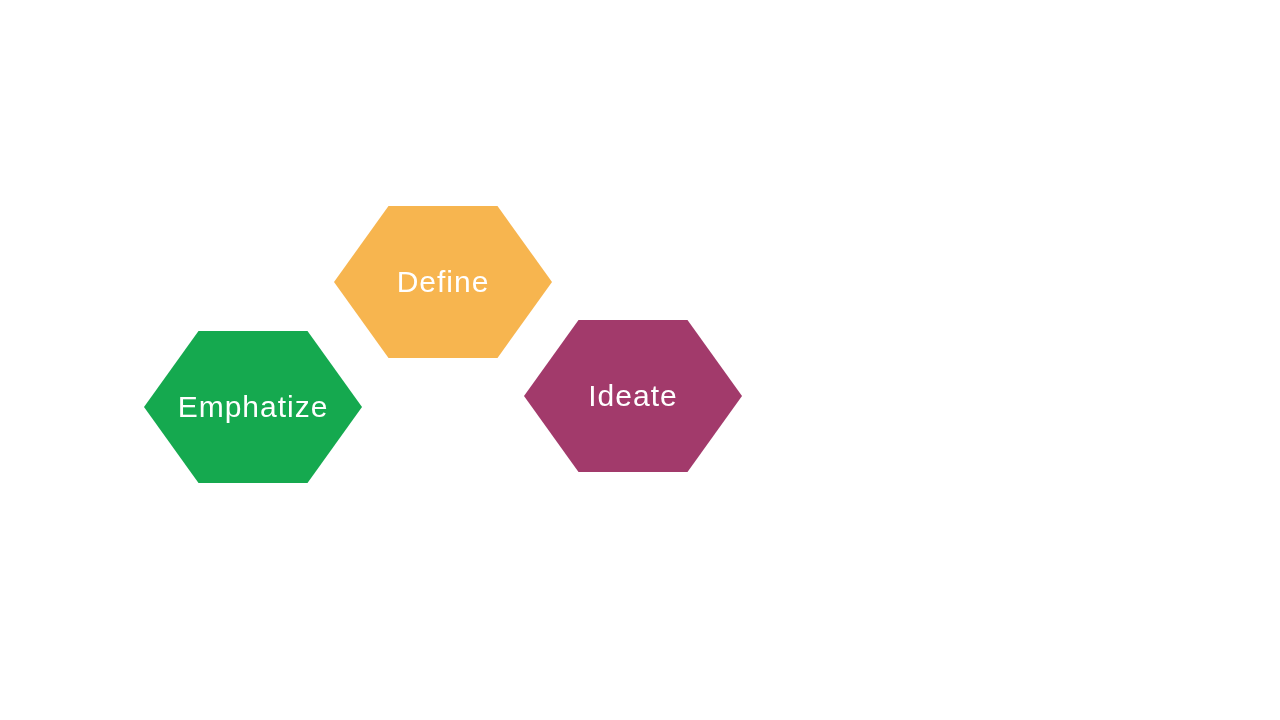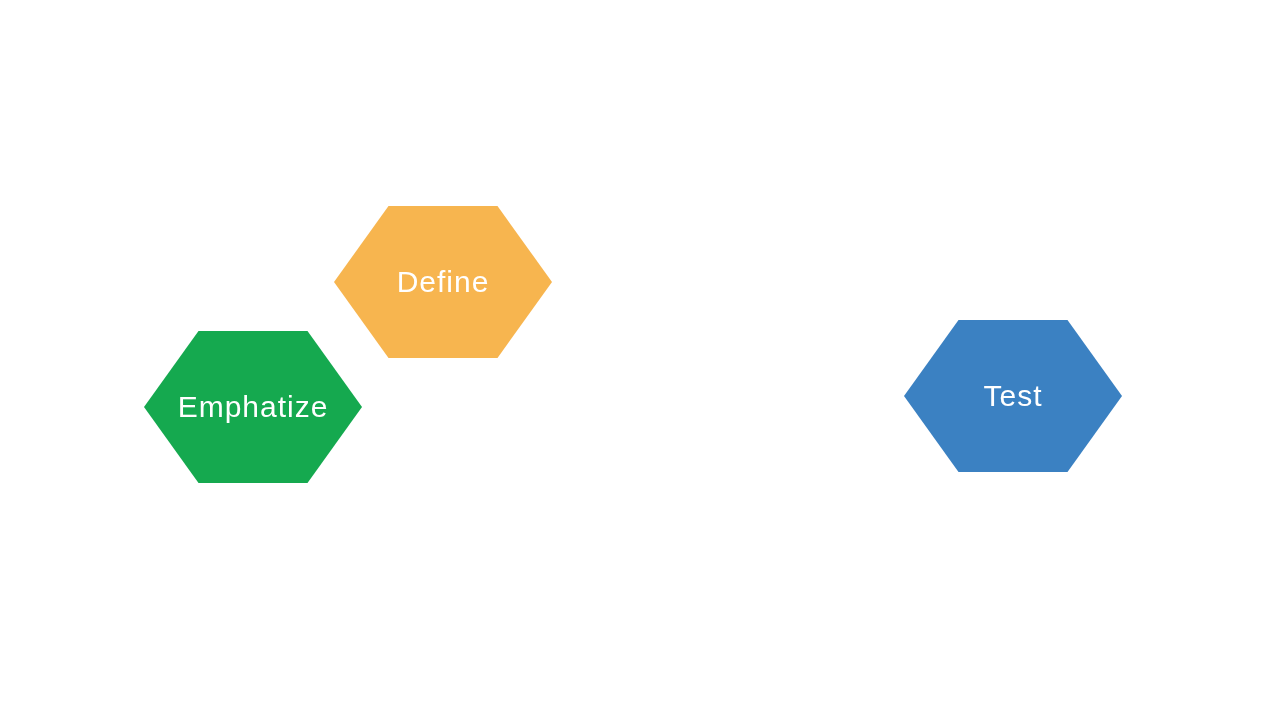--- a/index.html
+++ b/index.html
@@ -49,19 +49,19 @@
 <div class="canvas" style="background-color: rgb(255, 255, 255);">
 
   <div class="hex hex-0" style="background-color: rgb(21, 169, 79);">
     <span class="hex-label" style="color: rgb(255, 255, 255);">Emphatize</span>
   </div>
 
   <div class="hex hex-1" style="background-color: rgb(247, 181, 79);">
     <span class="hex-label" style="color: rgb(255, 255, 255);">Define</span>
   </div>
 
+  <div class="hex hex-2" style="background-color: rgb(162, 58, 107);">
+    <span class="hex-label" style="color: rgb(255, 255, 255);">Ideate</span>
+  </div>
 
 
-  <div class="hex hex-4" style="background-color: rgb(59, 129, 194);">
-    <span class="hex-label" style="color: rgb(255, 255, 255);">Test</span>
-  </div>
 
 </div>
 
 </body></html>

